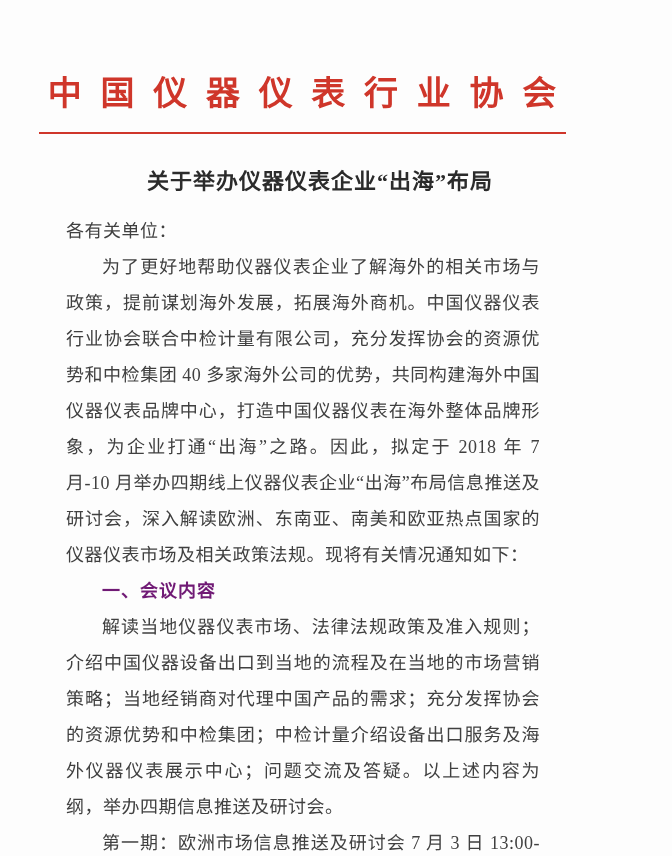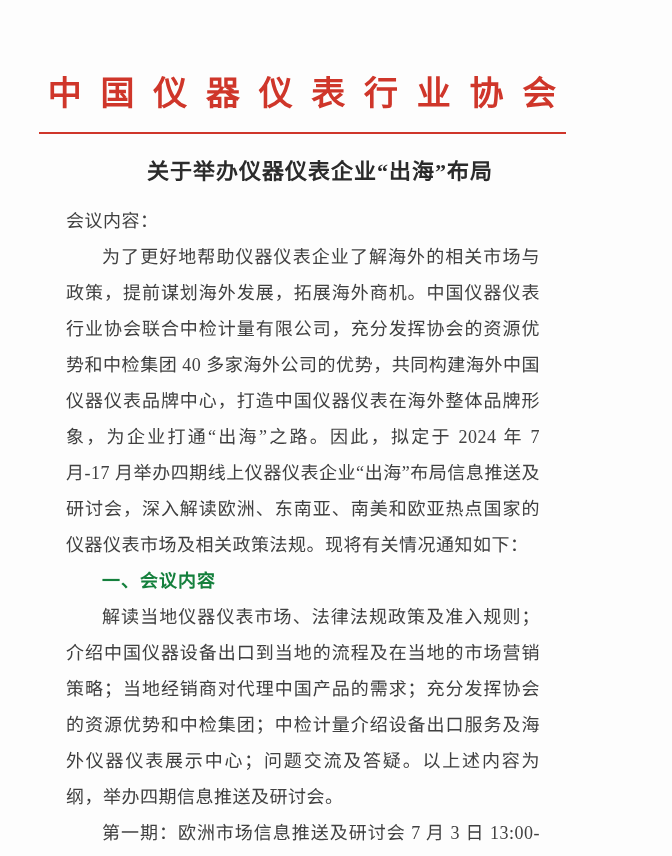--- a/index.html
+++ b/index.html
@@ -35,21 +35,21 @@
     font-family:"Liberation Serif","DejaVu Serif",serif;
   }
   .head-rule{
     width:527px;
     height:2px;
     background:var(--accent);
     margin:17px auto 0 auto;
   }
   
   .notice-title{
-    margin-top:18px;
+    margin-top:28px;
     text-align:center;
     font-size:22px;
     line-height:40px;
     font-weight:bold;
     color:var(--ink-strong);
     letter-spacing:1px;
     padding-left:36px;
   }
   
   .content{
@@ -59,43 +59,43 @@
     color:var(--ink);
     text-align:justify;
     letter-spacing:0.5px;
   }
   .content p{margin:0;}
   .salutation{text-indent:0;}
   .para{text-indent:2em;}
   .sec-heading{
     text-indent:2em;
     font-weight:bold;
-    color:#15803d;
+    color:#701a75;
     font-family:"Liberation Sans","DejaVu Sans",sans-serif;
     letter-spacing:1px;
   }
 </style>
 </head>
 <body>
 
 <div class="page">
 
   <div class="letterhead">
     <div class="org-name">中国仪器仪表行业协会</div>
     <div class="head-rule"></div>
   </div>
 
   <div class="notice-title">
     <div>关于举办仪器仪表企业“出海”布局</div>
   </div>
 
   <div class="content">
-    <p class="salutation">会议内容：</p>
+    <p class="salutation">各有关单位：</p>
 
-    <p class="para">为了更好地帮助仪器仪表企业了解海外的相关市场与政策，提前谋划海外发展，拓展海外商机。中国仪器仪表行业协会联合中检计量有限公司，充分发挥协会的资源优势和中检集团 40 多家海外公司的优势，共同构建海外中国仪器仪表品牌中心，打造中国仪器仪表在海外整体品牌形象，为企业打通“出海”之路。因此，拟定于 2024 年 7 月-17 月举办四期线上仪器仪表企业“出海”布局信息推送及研讨会，深入解读欧洲、东南亚、南美和欧亚热点国家的仪器仪表市场及相关政策法规。现将有关情况通知如下：</p>
+    <p class="para">为了更好地帮助仪器仪表企业了解海外的相关市场与政策，提前谋划海外发展，拓展海外商机。中国仪器仪表行业协会联合中检计量有限公司，充分发挥协会的资源优势和中检集团 40 多家海外公司的优势，共同构建海外中国仪器仪表品牌中心，打造中国仪器仪表在海外整体品牌形象，为企业打通“出海”之路。因此，拟定于 2018 年 7 月-10 月举办四期线上仪器仪表企业“出海”布局信息推送及研讨会，深入解读欧洲、东南亚、南美和欧亚热点国家的仪器仪表市场及相关政策法规。现将有关情况通知如下：</p>
 
     <p class="sec-heading">一、会议内容</p>
 
     <p class="para">解读当地仪器仪表市场、法律法规政策及准入规则；介绍中国仪器设备出口到当地的流程及在当地的市场营销策略；当地经销商对代理中国产品的需求；充分发挥协会的资源优势和中检集团；中检计量介绍设备出口服务及海外仪器仪表展示中心；问题交流及答疑。以上述内容为纲，举办四期信息推送及研讨会。</p>
 
 
     <p class="para">第一期：欧洲市场信息推送及研讨会 7 月 3 日 13:00-17:00</p>
   </div>
 
 </div>

